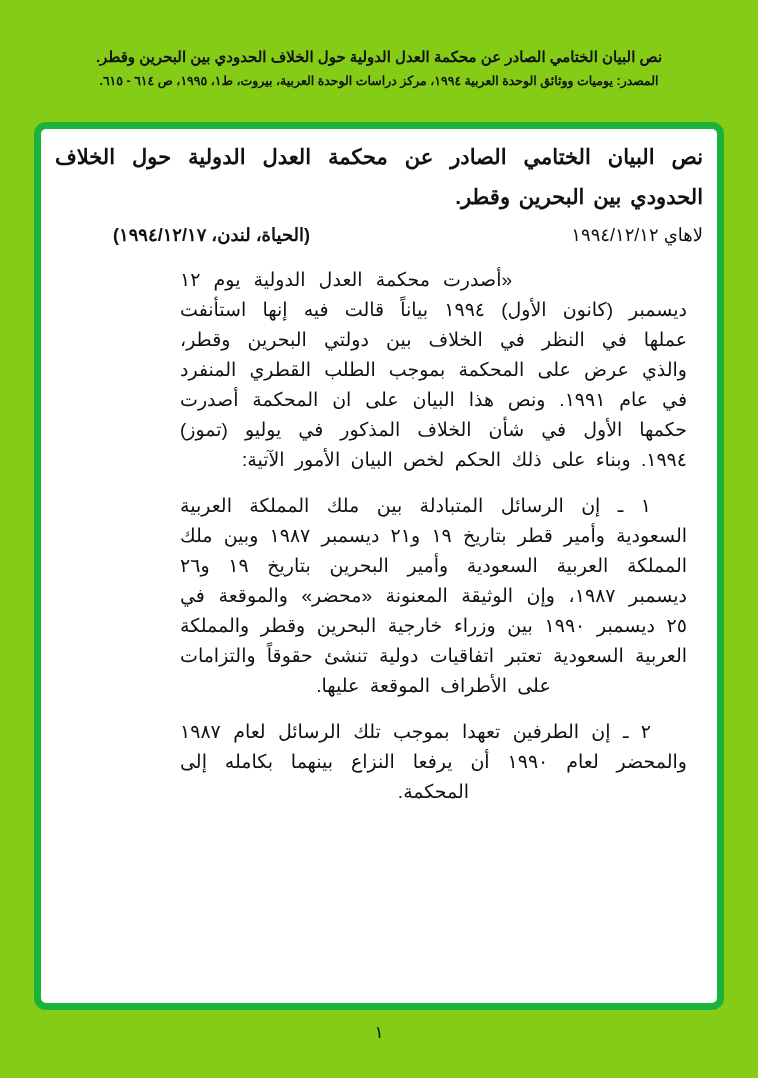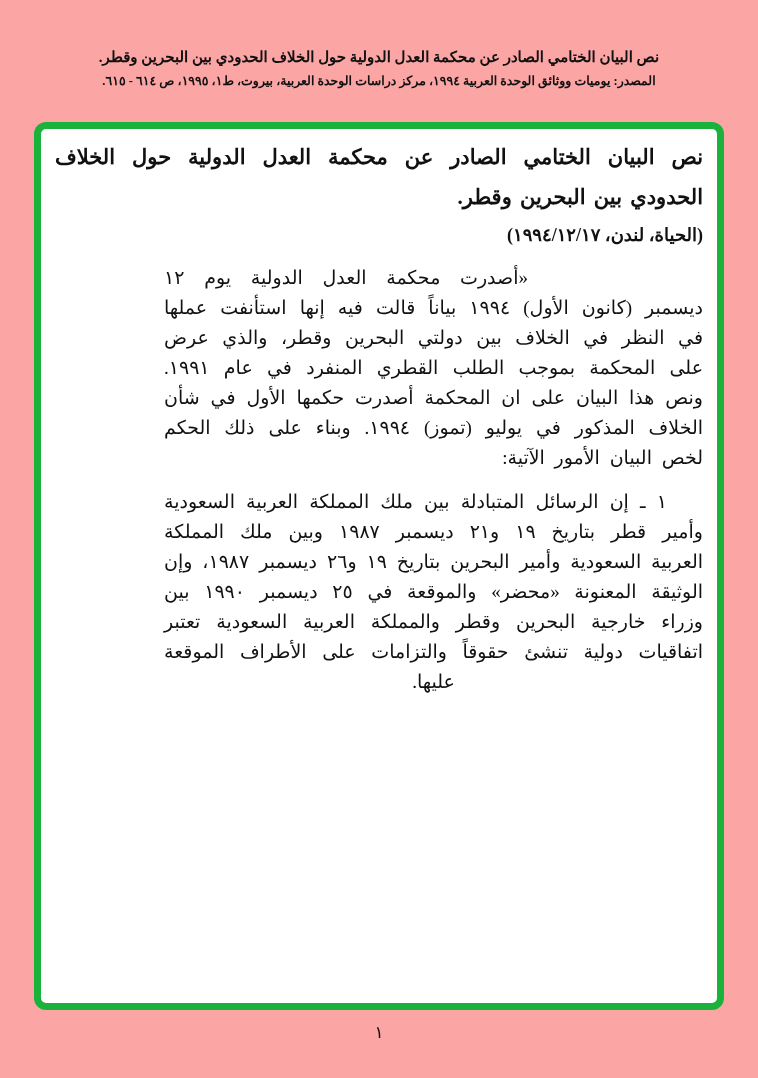--- a/index.html
+++ b/index.html
@@ -4,23 +4,23 @@
 <style>
   html, body {
     margin: 0;
     padding: 0;
     background: #ffffff;
   }
   .page {
     position: relative;
     width: 758px;
     height: 1078px;
-    background: #fca5a5;
+    background: #84cc16;
     direction: rtl;
-    font-family: Liberation Serif, serif;
+    font-family: Liberation Sans, sans-serif;
     color: #111111;
     overflow: hidden;
   }
   
   .header {
     padding-top: 46px;
     text-align: center;
   }
   .header-title {
     font-size: 15px;
@@ -74,21 +74,21 @@
   }
   
   .body {
     margin: 14px 14px 0 123px;
     font-size: 19px;
     line-height: 30px;
     text-align: justify;
     word-spacing: 5px;
   }
   .body p {
-    margin: 0;
+    margin: 16px;
   }
   p.intro {
     text-indent: 175px;
     text-align-last: right;
   }
   p.item {
     margin-top: 14px;
     text-indent: 36px;
     text-align-last: center;
   }
@@ -110,25 +110,27 @@
   <div class="header">
     <div class="header-title">نص البيان الختامي الصادر عن محكمة العدل الدولية حول الخلاف الحدودي بين البحرين وقطر.</div>
     <div class="header-source">المصدر: يوميات ووثائق الوحدة العربية ١٩٩٤، مركز دراسات الوحدة العربية، بيروت، ط١، ١٩٩٥، ص ٦١٤ - ٦١٥.</div>
   </div>
 
   <div class="doc-box">
 
     <div class="doc-title">نص البيان الختامي الصادر عن محكمة العدل الدولية حول الخلاف الحدودي بين البحرين وقطر.</div>
 
     <div class="dateline">
+      <span class="place">لاهاي ١٩٩٤/١٢/١٢</span>
       <span class="src">(الحياة، لندن، ١٩٩٤/١٢/١٧)</span>
     </div>
 
     <div class="body">
       <p class="intro">«أصدرت محكمة العدل الدولية يوم ١٢ ديسمبر (كانون الأول) ١٩٩٤ بياناً قالت فيه إنها استأنفت عملها في النظر في الخلاف بين دولتي البحرين وقطر، والذي عرض على المحكمة بموجب الطلب القطري المنفرد في عام ١٩٩١. ونص هذا البيان على ان المحكمة أصدرت حكمها الأول في شأن الخلاف المذكور في يوليو (تموز) ١٩٩٤. وبناء على ذلك الحكم لخص البيان الأمور الآتية:</p>
       <p class="item">١ ـ إن الرسائل المتبادلة بين ملك المملكة العربية السعودية وأمير قطر بتاريخ ١٩ و٢١ ديسمبر ١٩٨٧ وبين ملك المملكة العربية السعودية وأمير البحرين بتاريخ ١٩ و٢٦ ديسمبر ١٩٨٧، وإن الوثيقة المعنونة «محضر» والموقعة في ٢٥ ديسمبر ١٩٩٠ بين وزراء خارجية البحرين وقطر والمملكة العربية السعودية تعتبر اتفاقيات دولية تنشئ حقوقاً والتزامات على الأطراف الموقعة عليها.</p>
+      <p class="item">٢ ـ إن الطرفين تعهدا بموجب تلك الرسائل لعام ١٩٨٧ والمحضر لعام ١٩٩٠ أن يرفعا النزاع بينهما بكامله إلى المحكمة.</p>
     </div>
 
   </div>
 
   <div class="page-number">١</div>
 
 </div>
 
 </body></html>

